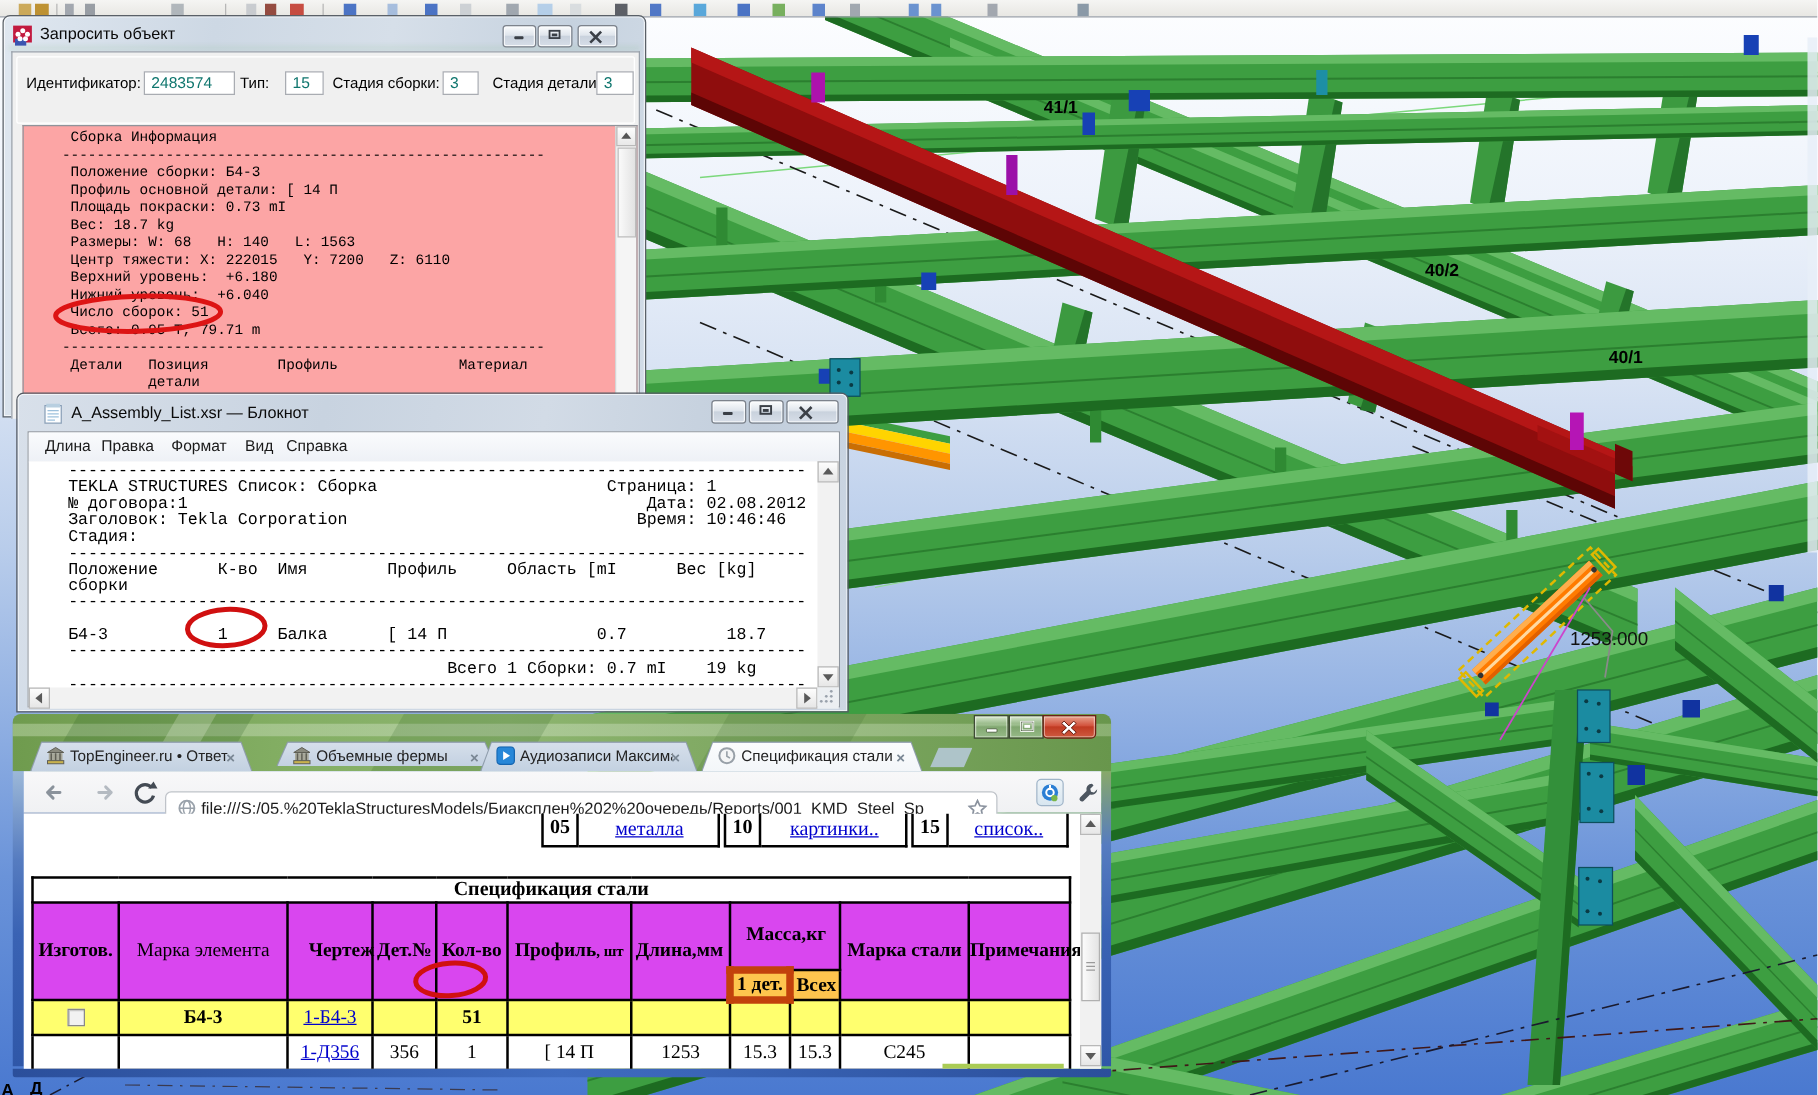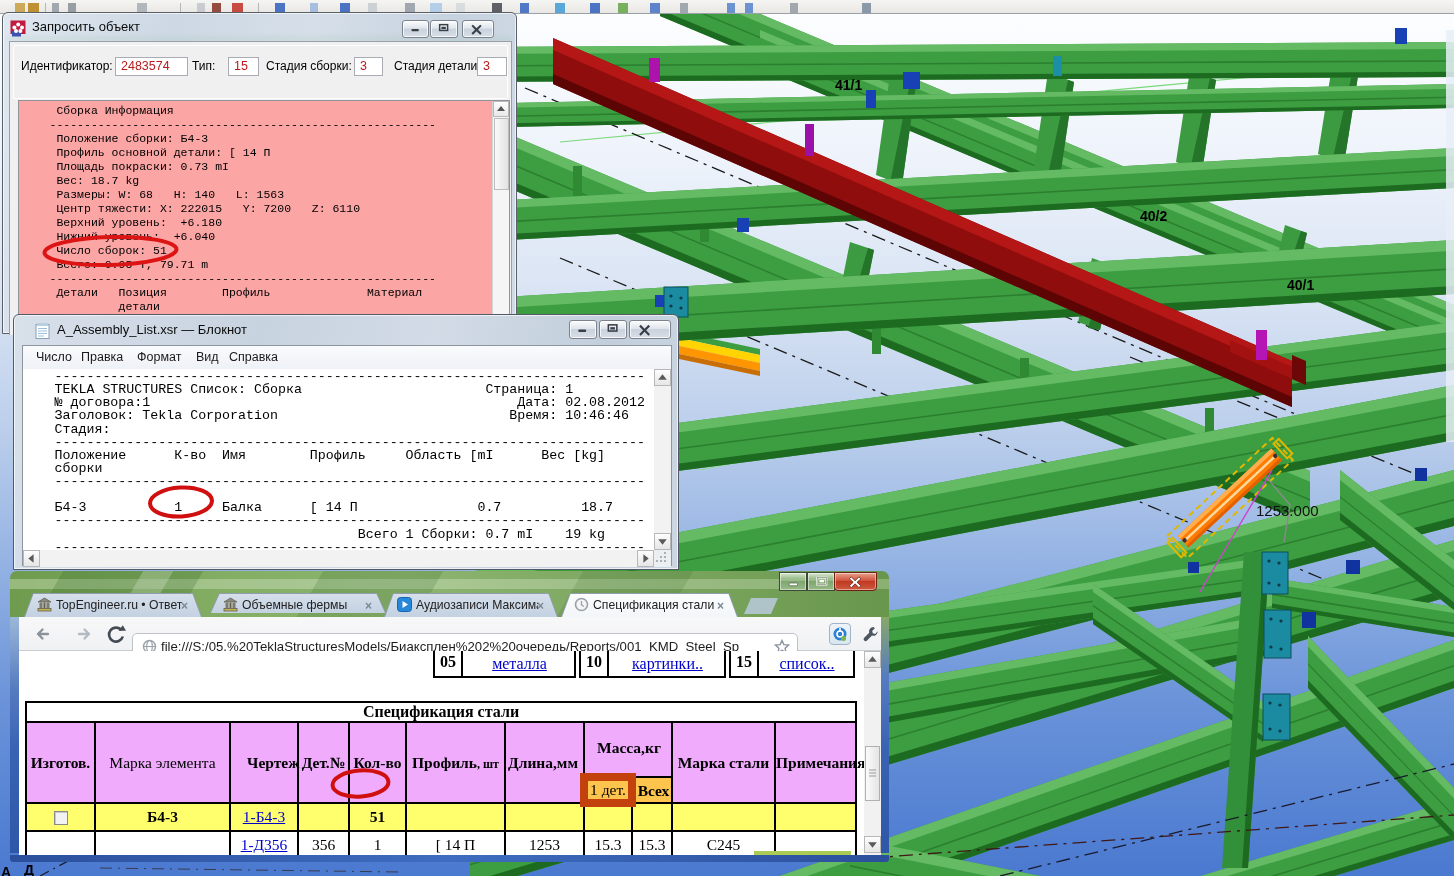--- a/index.html
+++ b/index.html
@@ -1,18 +1,18 @@
 <!DOCTYPE html>
 <html><head><meta charset="utf-8"><style>
 html,body{margin:0;padding:0}
 body{width:1454px;height:876px;overflow:hidden;position:relative;
  font-family:"Liberation Sans",sans-serif;background:#fff}
 .abs{position:absolute}
 pre{margin:0;font-family:"Liberation Mono",monospace;color:#000}
-.tb{position:absolute;background:#fff;border:1px solid #a9acb2;font-size:12.5px;color:#b91c1c;
+.tb{position:absolute;background:#fff;border:1px solid #a9acb2;font-size:12.5px;color:#0f766e;
  padding:1px 0 0 5px;box-sizing:border-box}
 .lb{position:absolute;font-size:12px;color:#000;white-space:nowrap}
 </style></head><body>
 <svg class="abs" style="left:0;top:0" width="1454" height="876" viewBox="0 0 1454 876">
     <defs>
       <linearGradient id="sky" x1="0" y1="0" x2="0" y2="1">
         <stop offset="0" stop-color="#fdfeff"></stop>
         <stop offset="0.18" stop-color="#eef3fb"></stop>
         <stop offset="0.35" stop-color="#d7e2f3"></stop>
         <stop offset="0.5" stop-color="#b9cdeb"></stop>
@@ -326,21 +326,21 @@
       </svg></div>
     <div class="abs" style="left:585px;top:5px;width:28px;height:19px;background:linear-gradient(#fbfcfd,#dfe5ec 45%,#c9d2dd 50%,#d7dee8);border:1px solid #7d838c;border-radius:3px;box-shadow:inset 0 0 0 1px rgba(255,255,255,.75);box-sizing:border-box"><svg width="100%" height="17" viewBox="0 0 28 22" preserveAspectRatio="xMidYMid meet">
         <rect x="8" y="5" width="11" height="8" fill="none" stroke="#3a3f46" stroke-width="2"></rect>
         <rect x="10.5" y="8" width="6" height="3" fill="#3a3f46"></rect>
       </svg></div>
     <div class="abs" style="left:615px;top:5px;width:42px;height:19px;background:linear-gradient(#fbfcfd,#dfe5ec 45%,#c9d2dd 50%,#d7dee8);border:1px solid #7d838c;border-radius:3px;box-shadow:inset 0 0 0 1px rgba(255,255,255,.75);box-sizing:border-box"><svg width="100%" height="17" viewBox="0 0 42 22" preserveAspectRatio="xMidYMid meet">
         <path d="M9,5 L14,10 L19,5 L21,7 L16,12 L21,17 L19,19 L14,14 L9,19 L7,17 L12,12 L7,7 Z" fill="#3a3f46"></path>
       </svg></div>
 <div class="abs" style="left:8px;top:30px;width:650px;height:221px;background:#fff;border:1px solid #8e959e;box-sizing:border-box">
  <div class="abs" style="left:0;top:0;right:0;height:23px;background:linear-gradient(#fafbfd,#eef1f6);border-bottom:1px solid #d8dce2;font-size:12.5px;color:#1a1a1a">
-  <span class="abs" style="left:13px;top:4px">Число</span>
+  <span class="abs" style="left:13px;top:4px">Длина</span>
         <span class="abs" style="left:58px;top:4px">Правка</span>
   <span class="abs" style="left:114px;top:4px">Формат</span>
         <span class="abs" style="left:173px;top:4px">Вид</span>
   <span class="abs" style="left:206px;top:4px">Справка</span>
  </div>
  <div class="abs" style="left:0;top:23px;width:631px;height:181px;background:#fff;overflow:hidden">
   <pre style="position:absolute;left:31.5px;top:1px;font-size:13.3px;line-height:13.12px">--------------------------------------------------------------------------
 TEKLA STRUCTURES Список: Сборка                       Страница: 1
 № договора:1                                              Дата: 02.08.2012
 Заголовок: Tekla Corporation                             Время: 10:46:46
@@ -416,21 +416,21 @@
           <g stroke="#5f5f55" stroke-width="1.2">
             <line x1="4" y1="5.5" x2="4" y2="11.5"></line>
             <line x1="7.5" y1="5.5" x2="7.5" y2="11.5"></line>
             <line x1="11" y1="5.5" x2="11" y2="11.5"></line>
           </g>
           <rect x="1" y="11.5" width="13" height="2.5" fill="#c8b24e" stroke="#5f5f55" stroke-width="0.8"></rect>
         </svg></div>
       <div class="abs" style="left:32px;top:5px;width:126px;height:16px;font-size:12.2px;color:#222;white-space:nowrap;overflow:hidden">TopEngineer.ru • Ответ</div>
       <div class="abs" style="right:14px;top:6px;font-size:12px;color:#7a8794;font-weight:bold">×</div>
     </div>
-    <div class="abs" style="left:200px;top:22px;width:176px;height:20px;background:#8f9dac;clip-path:polygon(9px 0, calc(100% - 9px) 0, 100% 100%, 0 100%)">
+    <div class="abs" style="left:211px;top:22px;width:176px;height:20px;background:#8f9dac;clip-path:polygon(9px 0, calc(100% - 9px) 0, 100% 100%, 0 100%)">
       <div class="abs" style="left:1px;top:1px;right:1px;bottom:0;background:linear-gradient(#d6dfeb,#c3d1e1);clip-path:polygon(8.5px 0, calc(100% - 8.5px) 0, 100% 100%, 0 100%)"></div>
       <div class="abs" style="left:13px;top:4px;width:15px;height:15px"><svg width="15" height="15" viewBox="0 0 15 15">
           <polygon points="7.5,1 14,5 1,5" fill="#8a8a7e" stroke="#5f5f55" stroke-width="0.8"></polygon>
           <rect x="2" y="5.5" width="11" height="6" fill="#a8a89a"></rect>
           <g stroke="#5f5f55" stroke-width="1.2">
             <line x1="4" y1="5.5" x2="4" y2="11.5"></line>
             <line x1="7.5" y1="5.5" x2="7.5" y2="11.5"></line>
             <line x1="11" y1="5.5" x2="11" y2="11.5"></line>
           </g>
           <rect x="1" y="11.5" width="13" height="2.5" fill="#c8b24e" stroke="#5f5f55" stroke-width="0.8"></rect>
@@ -516,34 +516,34 @@
           <col style="width:79px">
           <col style="width:48px">
           <col style="width:40px">
           <col style="width:103px">
           <col style="width:81px">
         </colgroup>
    <tbody>
           <tr>
             <td colspan="11" style="border:2px solid #000;height:16px;font-weight:bold;font-size:16px;padding:0">Спецификация стали</td>
           </tr>
-   <tr style="background:#f0abfc">
+   <tr style="background:#d946ef">
     <td rowspan="2" style="border:2px solid #000;font-weight:bold;padding:0">Изготов.</td>
     <td rowspan="2" style="border:2px solid #000;font-weight:normal;padding:0">Марка элемента</td>
     <td rowspan="2" style="border:2px solid #000;font-weight:bold;padding:16px">Чертеж</td>
     <td rowspan="2" style="border:2px solid #000;font-weight:bold;padding:0">Дет.№</td>
     <td rowspan="2" style="border:2px solid #000;font-weight:bold;padding:0">Кол-во</td>
     <td rowspan="2" style="border:2px solid #000;font-weight:bold;padding:0">Профиль<span style="font-size:12px">, шт</span></td>
     <td rowspan="2" style="border:2px solid #000;font-weight:bold;padding:0">Длина,мм</td>
     <td colspan="2" style="border:2px solid #000;font-weight:bold;height:26px;line-height:26px;padding:12px">Масса,кг</td>
     <td rowspan="2" style="border:2px solid #000;font-weight:bold;padding:0">Марка стали</td>
     <td rowspan="2" style="border:2px solid #000;font-weight:bold;padding:0">Примечания</td>
           </tr>
    <tr style="background:#fec54e">
-    <td style="border:8px solid #c2410c;font-weight:normal;height:10px;padding:0">1 дет.</td>
+    <td style="border:6px solid #c2410c;font-weight:bold;height:10px;padding:0">1 дет.</td>
     <td style="border:2px solid #000;font-weight:bold;line-height:15px;padding:0">Всех</td>
           </tr>
    <tr style="background:#ffff6e;height:28px">
     <td style="border:2px solid #000;padding:0"><span style="display:inline-block;width:12px;height:12px;background:#f2f2f2;border:1px solid #8a8a8a;box-shadow:inset 1px 1px 0 #c8c8c8;vertical-align:middle"></span></td>
     <td style="border:2px solid #000;font-weight:bold;padding:0">Б4-3</td>
     <td style="border:2px solid #000;padding:0;color:#0000cc"><u>1-Б4-3</u></td>
     <td style="border:2px solid #000;padding:0"></td>
     <td style="border:2px solid #000;font-weight:bold;padding:0">51</td>
     <td style="border:2px solid #000;padding:0"></td>
             <td style="border:2px solid #000;padding:0"></td>

